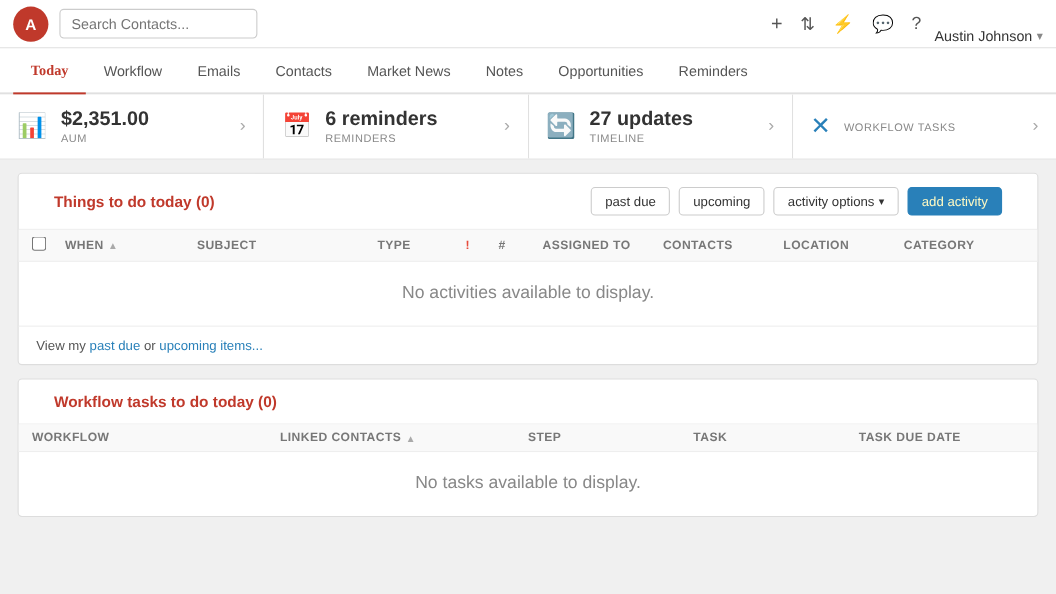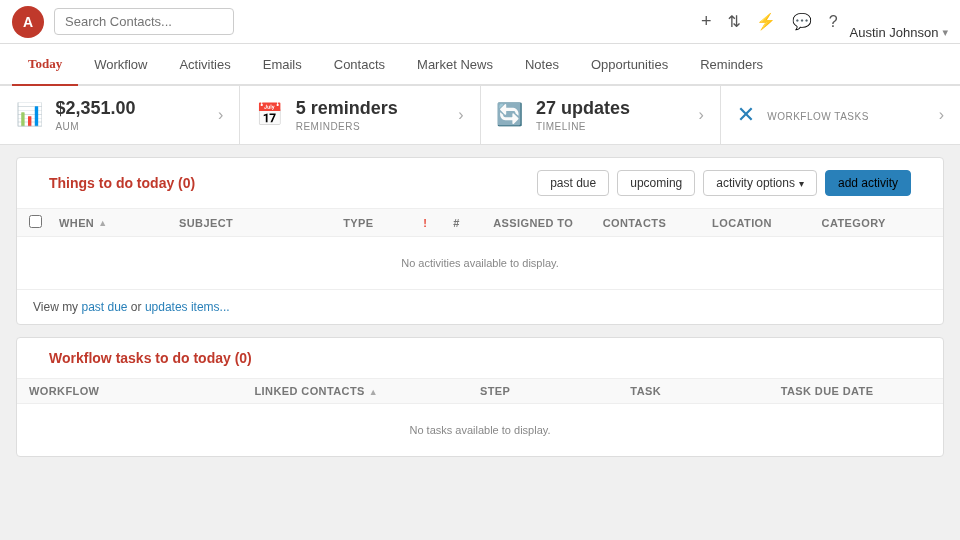--- a/index.html
+++ b/index.html
@@ -29,27 +29,27 @@
     
     .main-content { padding: 12px 16px; overflow-y: auto; height: calc(540px - 44px - 42px - 62px); }
 
     
     .section-card { background: #fff; border: 1px solid #ddd; border-radius: 4px; margin-bottom: 12px; }
     .section-header { display: flex; align-items: center; padding: 12px 32px; border-bottom: 1px solid #eee; gap: 8px; }
     .section-title { font-size: 14px; font-weight: 600; color: #c0392b; }
     .section-actions { margin-left: auto; display: flex; gap: 8px; align-items: center; }
 
     .btn { padding: 5px 12px; border-radius: 4px; font-size: 12px; cursor: pointer; border: 1px solid #ccc; background: #fff; color: #333; }
-    .btn-primary { background: #2980b9; color: #000000; border-color: #2980b9; }
+    .btn-primary { background: #2980b9; color: #fef9c3; border-color: #2980b9; }
     .btn-dropdown { display: flex; align-items: center; gap: 4px; }
 
     
     .activity-table { width: 100%; }
     .table-header { display: flex; align-items: center; padding: 6px 12px; background: #f9f9f9; border-bottom: 1px solid #eee; font-size: 11px; font-weight: 600; color: #777; text-transform: uppercase; letter-spacing: 0.4px; }
-    .table-body { padding: 20px 12px; text-align: center; color: #888; font-size: 11px; }
+    .table-body { padding: 20px 12px; text-align: center; color: #888; font-size: 16px; }
     .col-check { width: 30px; }
     .col-when { width: 120px; display: flex; align-items: center; gap: 4px; }
     .col-subject { flex: 1.5; }
     .col-type { width: 80px; }
     .col-bang { width: 30px; color: #e74c3c; }
     .col-hash { width: 40px; }
     .col-assigned { flex: 1; }
     .col-contacts { flex: 1; }
     .col-location { flex: 1; }
     .col-category { flex: 1; }
@@ -86,42 +86,41 @@
   </div>
   <div class="nav-user">
     <span>Austin Johnson</span>
     <span style="font-size:11px;color:#888;">▾</span>
   </div>
 </div>
 
 <div class="tab-bar">
   <div class="tab-item active">Today</div>
   <div class="tab-item">Workflow</div>
-  <div class="tab-item">Activities</div>
   <div class="tab-item">Emails</div>
   <div class="tab-item">Contacts</div>
   <div class="tab-item">Market News</div>
   <div class="tab-item">Notes</div>
   <div class="tab-item">Opportunities</div>
   <div class="tab-item">Reminders</div>
 </div>
 
 <div class="summary-row">
   <div class="summary-card">
     <span style="font-size:22px;color:#c0392b;">📊</span>
     <div class="summary-text">
       <div class="value">$2,351.00</div>
       <div class="label">AUM</div>
     </div>
     <span class="summary-arrow">›</span>
   </div>
   <div class="summary-card">
     <span style="font-size:22px;color:#c0392b;">📅</span>
     <div class="summary-text">
-      <div class="value">5 reminders</div>
+      <div class="value">6 reminders</div>
       <div class="label">REMINDERS</div>
     </div>
     <span class="summary-arrow">›</span>
   </div>
   <div class="summary-card">
     <span style="font-size:22px;color:#e67e22;">🔄</span>
     <div class="summary-text">
       <div class="value">27 updates</div>
       <div class="label">TIMELINE</div>
     </div>
@@ -170,21 +169,21 @@
         <div class="col-category">CATEGORY</div>
       </div>
       <div class="table-body">
         <span>No activities available to display.</span>
       </div>
     </div>
     <div class="section-footer">
       <span>View my </span>
       <a class="link">past due</a>
       <span> or </span>
-      <a class="link">updates items...</a>
+      <a class="link">upcoming items...</a>
     </div>
   </div>
 
   <div class="section-card">
     <div class="section-header">
       <span class="section-title">Workflow tasks to do today (0)</span>
     </div>
     <div class="activity-table">
       <div class="wf-header">
         <div class="wf-col-workflow">WORKFLOW</div>

